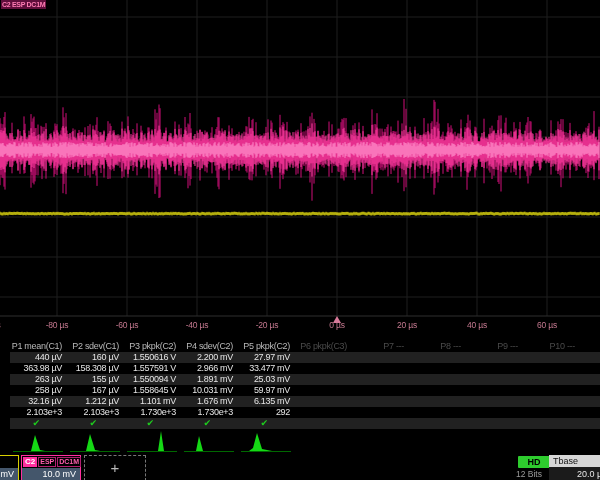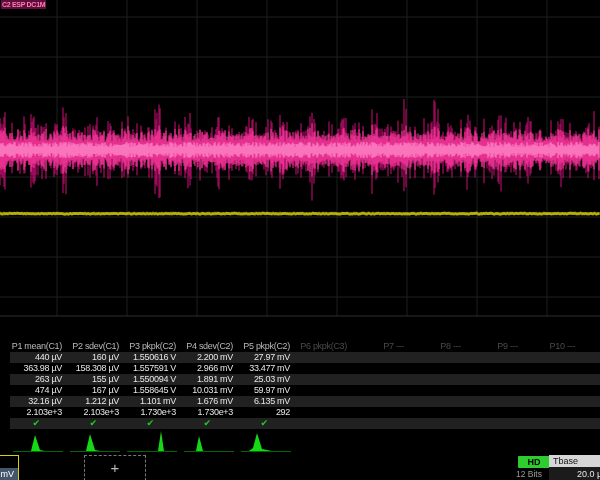--- a/index.html
+++ b/index.html
@@ -79,20 +79,32 @@
       <line x1="547" y1="0" x2="547" y2="316" stroke="#1f1f1f" stroke-width="1"></line>
       <line x1="0" y1="316" x2="600" y2="316" stroke="#2e2e2e" stroke-width="1"></line>
       <path d="M0,118.2L0,185.2M1,123.6L1,174.8M2,128.1L2,177.6M3,124.2L3,178.1M4,117.0L4,186.7M5,112.1L5,189.6M6,140.4L6,160.9M7,138.5L7,161.8M8,137.6L8,161.6M9,140.4L9,159.1M10,133.5L10,166.6M11,134.8L11,161.4M12,122.7L12,173.3M13,136.7L13,165.5M14,141.5L14,161.8M15,139.5L15,159.4M16,140.8L16,157.9M17,136.7L17,163.7M18,130.1L18,170.0M19,141.3L19,159.3M20,131.0L20,173.8M21,137.0L21,160.5M22,142.0L22,159.8M23,139.1L23,161.2M24,116.4L24,173.7M25,123.8L25,173.0M26,138.5L26,162.8M27,136.9L27,160.5M28,137.9L28,158.8M29,130.7L29,164.8M30,138.5L30,159.9M31,114.1L31,187.7M32,121.7L32,175.1M33,118.4L33,182.8M34,116.6L34,184.4M35,128.2L35,181.4M36,128.0L36,175.1M37,141.2L37,158.8M38,124.5L38,175.4M39,141.5L39,160.3M40,140.2L40,160.8M41,125.8L41,168.2M42,126.9L42,179.1M43,139.2L43,158.0M44,126.9L44,170.8M45,138.1L45,161.5M46,123.2L46,178.7M47,139.4L47,160.1M48,139.7L48,161.4M49,140.6L49,163.1M50,139.3L50,161.5M51,133.1L51,168.4M52,142.2L52,158.6M53,139.9L53,159.3M54,130.5L54,176.9M55,123.5L55,174.1M56,126.0L56,167.8M57,124.2L57,175.0M58,138.5L58,163.0M59,141.3L59,158.4M60,140.8L60,158.4M61,130.5L61,173.8M62,127.6L62,173.2M63,107.3L63,193.2M64,117.3L64,183.9M65,133.6L65,167.7M66,113.1L66,194.2M67,130.6L67,169.3M68,140.4L68,159.7M69,140.5L69,159.2M70,133.8L70,165.3M71,137.2L71,160.6M72,132.0L72,164.1M73,128.4L73,169.3M74,137.6L74,159.7M75,129.6L75,167.0M76,139.9L76,160.3M77,139.3L77,161.7M78,132.9L78,172.8M79,130.0L79,169.2M80,132.0L80,164.7M81,139.6L81,159.2M82,132.2L82,167.4M83,140.9L83,158.5M84,142.4L84,158.5M85,127.3L85,176.1M86,140.7L86,160.7M87,139.9L87,161.5M88,126.0L88,175.4M89,141.7L89,160.1M90,124.2L90,177.6M91,137.4L91,163.3M92,142.2L92,159.3M93,125.6L93,174.1M94,129.6L94,170.9M95,131.4L95,169.9M96,124.8L96,175.6M97,117.2L97,185.9M98,130.9L98,165.8M99,140.6L99,158.4M100,137.2L100,160.6M101,132.3L101,173.0M102,137.8L102,160.6M103,134.1L103,164.5M104,130.4L104,177.5M105,141.8L105,157.9M106,141.3L106,159.7M107,136.3L107,164.2M108,121.2L108,179.0M109,138.1L109,160.3M110,123.5L110,178.7M111,126.0L111,170.3M112,140.4L112,158.5M113,130.6L113,169.1M114,130.1L114,170.9M115,137.4L115,162.7M116,138.9L116,163.3M117,141.2L117,161.5M118,142.1L118,157.3M119,135.9L119,162.3M120,134.8L120,167.7M121,139.5L121,158.9M122,121.6L122,178.2M123,138.7L123,162.8M124,130.7L124,176.8M125,128.5L125,169.9M126,132.7L126,166.1M127,134.7L127,169.7M128,116.4L128,177.7M129,132.3L129,169.2M130,139.9L130,159.8M131,140.9L131,160.1M132,136.8L132,159.6M133,129.0L133,171.0M134,132.7L134,167.3M135,140.5L135,158.9M136,140.3L136,159.4M137,123.3L137,175.4M138,140.4L138,158.8M139,141.3L139,159.6M140,140.8L140,157.5M141,125.7L141,169.0M142,130.6L142,165.7M143,142.2L143,157.8M144,141.4L144,160.0M145,133.5L145,168.3M146,138.2L146,159.9M147,139.7L147,159.8M148,127.4L148,168.1M149,127.5L149,177.6M150,138.9L150,157.6M151,142.4L151,159.0M152,129.3L152,178.3M153,136.3L153,163.6M154,141.3L154,159.0M155,109.3L155,193.9M156,119.4L156,184.6M157,112.8L157,186.7M158,129.9L158,168.1M159,104.5L159,198.0M160,108.2L160,197.4M161,132.6L161,166.4M162,139.5L162,160.6M163,140.9L163,160.4M164,132.8L164,166.4M165,133.0L165,165.9M166,127.5L166,170.2M167,141.2L167,158.3M168,142.0L168,157.5M169,137.6L169,161.5M170,132.9L170,165.1M171,137.0L171,167.5M172,137.3L172,160.6M173,141.8L173,160.2M174,135.6L174,166.0M175,121.5L175,174.2M176,134.4L176,163.3M177,139.9L177,157.7M178,139.3L178,163.9M179,124.5L179,175.5M180,138.1L180,162.1M181,128.2L181,175.7M182,138.4L182,158.5M183,142.5L183,157.5M184,141.8L184,160.8M185,117.0L185,178.1M186,127.1L186,173.4M187,135.1L187,167.4M188,123.5L188,188.3M189,124.6L189,176.0M190,113.0L190,185.6M191,128.4L191,179.1M192,138.7L192,160.6M193,140.4L193,159.1M194,139.8L194,159.5M195,141.2L195,160.3M196,138.0L196,162.1M197,130.7L197,168.8M198,140.0L198,161.3M199,138.2L199,160.6M200,129.3L200,180.6M201,137.9L201,158.4M202,131.7L202,168.6M203,134.0L203,163.9M204,136.8L204,159.0M205,130.5L205,171.3M206,140.5L206,158.0M207,131.7L207,172.6M208,134.5L208,163.9M209,141.8L209,158.6M210,140.9L210,160.7M211,132.7L211,162.4M212,127.2L212,173.4M213,140.0L213,159.4M214,140.2L214,158.4M215,140.6L215,157.9M216,129.0L216,170.6M217,127.0L217,177.8M218,117.2L218,186.7M219,117.3L219,189.3M220,130.8L220,168.1M221,132.5L221,163.1M222,128.4L222,168.5M223,133.6L223,170.7M224,139.7L224,160.9M225,131.6L225,170.3M226,139.3L226,163.2M227,140.6L227,160.6M228,135.2L228,163.5M229,125.4L229,179.8M230,140.4L230,157.7M231,133.8L231,168.1M232,128.3L232,170.8M233,136.8L233,161.8M234,141.4L234,160.7M235,136.8L235,164.3M236,134.7L236,169.3M237,142.3L237,159.7M238,140.6L238,157.6M239,131.9L239,170.7M240,137.8L240,164.5M241,139.2L241,159.6M242,139.1L242,163.0M243,137.6L243,166.0M244,131.7L244,163.4M245,139.4L245,160.4M246,126.2L246,171.2M247,126.6L247,172.6M248,133.8L248,166.1M249,116.9L249,179.2M250,128.5L250,180.2M251,127.8L251,166.4M252,120.0L252,180.4M253,118.8L253,174.2M254,141.7L254,158.7M255,139.1L255,159.4M256,122.2L256,176.4M257,135.6L257,159.8M258,137.9L258,161.4M259,139.6L259,162.2M260,134.3L260,163.2M261,136.0L261,162.2M262,140.5L262,159.3M263,140.2L263,160.5M264,133.4L264,169.7M265,135.3L265,165.5M266,126.9L266,175.3M267,139.5L267,159.8M268,119.3L268,171.5M269,139.2L269,160.0M270,138.6L270,161.5M271,120.5L271,174.6M272,122.6L272,178.1M273,133.7L273,166.4M274,135.5L274,162.2M275,130.2L275,165.9M276,138.4L276,160.5M277,134.9L277,162.1M278,136.9L278,161.9M279,137.6L279,167.7M280,114.8L280,188.8M281,128.8L281,168.8M282,125.0L282,175.0M283,122.2L283,179.2M284,123.8L284,174.4M285,138.5L285,159.2M286,130.5L286,168.7M287,121.9L287,170.8M288,139.9L288,160.8M289,131.5L289,165.6M290,136.8L290,161.8M291,135.8L291,162.5M292,137.5L292,162.9M293,136.8L293,165.2M294,140.1L294,157.8M295,132.1L295,166.7M296,130.5L296,174.7M297,140.8L297,159.2M298,129.7L298,173.7M299,140.9L299,158.3M300,140.8L300,159.6M301,123.2L301,177.6M302,131.8L302,169.2M303,142.3L303,160.4M304,131.4L304,166.0M305,139.4L305,161.6M306,130.4L306,171.4M307,141.0L307,160.7M308,126.3L308,170.5M309,133.1L309,167.4M310,116.4L310,182.5M311,137.4L311,163.1M312,112.7L312,200.7M313,132.4L313,169.0M314,118.9L314,183.6M315,123.1L315,175.4M316,140.9L316,158.1M317,140.9L317,158.7M318,131.1L318,172.3M319,141.8L319,161.6M320,135.7L320,164.9M321,136.6L321,164.0M322,134.7L322,166.5M323,142.3L323,160.6M324,130.9L324,167.7M325,139.5L325,159.8M326,141.0L326,160.0M327,140.4L327,159.2M328,139.2L328,160.9M329,121.5L329,176.7M330,142.0L330,158.2M331,138.7L331,161.0M332,124.3L332,172.8M333,139.2L333,158.2M334,135.0L334,166.0M335,141.2L335,158.5M336,137.1L336,164.5M337,140.0L337,159.9M338,128.7L338,171.4M339,128.6L339,172.1M340,142.4L340,159.0M341,122.2L341,178.4M342,118.8L342,175.1M343,119.8L343,178.5M344,117.9L344,180.5M345,130.9L345,166.9M346,118.1L346,177.2M347,139.4L347,159.3M348,138.2L348,162.7M349,137.6L349,161.7M350,141.7L350,159.3M351,133.7L351,166.5M352,140.9L352,157.4M353,125.3L353,173.0M354,132.9L354,167.9M355,123.2L355,179.9M356,138.5L356,161.5M357,132.5L357,167.7M358,136.3L358,165.7M359,122.4L359,172.4M360,139.7L360,160.5M361,140.5L361,162.2M362,141.3L362,158.4M363,125.9L363,174.0M364,139.5L364,158.9M365,136.4L365,168.1M366,138.3L366,159.6M367,139.3L367,160.5M368,142.2L368,158.6M369,134.0L369,166.8M370,139.1L370,163.2M371,137.6L371,160.0M372,109.4L372,193.9M373,124.5L373,170.8M374,134.8L374,171.8M375,124.0L375,170.1M376,124.6L376,179.6M377,113.2L377,177.9M378,128.7L378,172.3M379,138.1L379,162.2M380,128.5L380,168.1M381,136.6L381,169.8M382,128.6L382,167.2M383,131.7L383,170.5M384,140.8L384,157.5M385,128.9L385,169.6M386,137.0L386,162.9M387,127.0L387,167.2M388,124.3L388,176.4M389,140.3L389,158.8M390,136.6L390,163.5M391,126.5L391,174.0M392,140.0L392,161.0M393,131.0L393,168.6M394,130.9L394,170.5M395,131.9L395,167.6M396,131.4L396,166.1M397,142.1L397,159.1M398,120.6L398,182.7M399,138.9L399,162.2M400,134.7L400,168.3M401,138.4L401,162.8M402,123.4L402,177.1M403,136.0L403,162.5M404,99.0L404,191.2M405,137.6L405,166.4M406,108.8L406,187.3M407,136.2L407,166.6M408,133.9L408,163.9M409,134.3L409,160.9M410,126.9L410,178.8M411,137.8L411,162.2M412,141.3L412,159.2M413,140.8L413,161.3M414,140.5L414,158.3M415,126.6L415,178.2M416,133.7L416,165.6M417,138.7L417,159.9M418,141.2L418,158.5M419,140.7L419,163.5M420,136.4L420,168.3M421,139.0L421,157.4M422,137.1L422,163.6M423,141.3L423,157.8M424,118.1L424,178.7M425,139.2L425,161.7M426,132.1L426,164.7M427,142.4L427,159.9M428,123.5L428,173.0M429,132.5L429,165.7M430,141.4L430,159.2M431,123.1L431,177.5M432,121.3L432,174.1M433,135.0L433,160.5M434,99.9L434,194.6M435,101.8L435,188.1M436,125.3L436,168.2M437,121.8L437,172.1M438,108.9L438,182.5M439,123.5L439,176.0M440,139.2L440,162.8M441,139.8L441,158.6M442,134.6L442,163.3M443,131.7L443,173.8M444,136.2L444,161.8M445,139.9L445,159.0M446,135.8L446,166.1M447,132.5L447,171.6M448,123.2L448,172.0M449,127.2L449,169.7M450,136.7L450,165.2M451,125.3L451,170.0M452,128.5L452,177.6M453,134.8L453,165.1M454,135.7L454,164.6M455,131.8L455,169.1M456,139.8L456,159.3M457,135.5L457,165.0M458,142.1L458,158.3M459,138.1L459,161.6M460,139.1L460,160.1M461,119.5L461,176.8M462,142.0L462,160.1M463,139.6L463,162.9M464,139.7L464,159.7M465,127.2L465,170.9M466,129.1L466,166.9M467,123.1L467,189.8M468,114.7L468,177.1M469,127.8L469,172.5M470,120.5L470,171.3M471,139.4L471,161.6M472,140.5L472,161.5M473,142.4L473,158.0M474,135.5L474,166.0M475,126.7L475,177.4M476,127.4L476,170.4M477,133.5L477,166.7M478,141.1L478,159.9M479,141.8L479,158.3M480,140.9L480,161.8M481,136.8L481,161.1M482,136.6L482,166.9M483,138.2L483,163.1M484,118.7L484,183.3M485,139.6L485,157.7M486,141.0L486,159.6M487,137.2L487,168.5M488,142.1L488,159.4M489,133.8L489,170.5M490,127.8L490,172.6M491,139.5L491,160.5M492,125.7L492,179.0M493,134.8L493,165.0M494,129.7L494,175.7M495,140.2L495,157.5M496,134.9L496,169.7M497,135.0L497,163.2M498,120.1L498,182.0M499,115.6L499,184.0M500,133.3L500,166.2M501,115.3L501,191.5M502,140.6L502,159.2M503,142.2L503,158.6M504,133.0L504,165.6M505,122.7L505,172.4M506,117.7L506,172.3M507,134.0L507,169.2M508,140.0L508,157.4M509,132.9L509,167.1M510,139.2L510,157.7M511,131.3L511,172.6M512,138.0L512,165.7M513,136.8L513,160.4M514,122.2L514,171.9M515,132.3L515,166.7M516,128.3L516,175.1M517,139.6L517,160.7M518,138.4L518,160.0M519,129.0L519,166.0M520,121.9L520,178.5M521,135.6L521,165.0M522,140.2L522,158.2M523,140.9L523,160.9M524,141.4L524,160.5M525,134.1L525,170.4M526,124.9L526,171.5M527,122.5L527,176.2M528,117.0L528,183.5M529,139.0L529,163.3M530,121.1L530,175.7M531,121.5L531,173.5M532,137.6L532,163.6M533,141.3L533,160.6M534,141.4L534,160.4M535,141.2L535,157.4M536,132.9L536,163.7M537,133.4L537,163.1M538,141.9L538,160.7M539,131.1L539,166.4M540,131.5L540,169.8M541,130.8L541,168.3M542,142.1L542,159.1M543,141.6L543,157.9M544,140.4L544,158.6M545,140.3L545,160.3M546,137.5L546,159.2M547,138.6L547,160.1M548,138.6L548,162.4M549,139.7L549,161.4M550,139.4L550,159.4M551,120.3L551,174.6M552,141.0L552,160.3M553,139.3L553,160.1M554,137.7L554,160.1M555,138.5L555,160.6M556,130.3L556,170.6M557,136.5L557,162.0M558,121.4L558,174.0M559,129.8L559,168.7M560,124.1L560,175.4M561,119.1L561,187.2M562,132.0L562,163.3M563,119.2L563,178.3M564,131.9L564,165.9M565,141.9L565,157.7M566,132.2L566,169.6M567,142.0L567,157.4M568,133.0L568,164.5M569,140.0L569,161.8M570,122.9L570,178.2M571,138.0L571,161.6M572,140.4L572,160.4M573,135.9L573,161.2M574,133.3L574,166.6M575,140.5L575,157.6M576,131.2L576,170.9M577,134.9L577,170.1M578,141.1L578,158.5M579,142.4L579,159.5M580,134.0L580,167.0M581,138.0L581,159.5M582,141.6L582,158.3M583,134.9L583,166.6M584,134.5L584,168.3M585,138.1L585,160.6M586,127.7L586,173.1M587,140.4L587,159.1M588,125.9L588,178.0M589,123.2L589,171.8M590,135.8L590,165.8M591,132.2L591,168.2M592,134.4L592,165.4M593,134.2L593,164.7M594,111.1L594,180.2M595,140.4L595,160.8M596,137.5L596,162.4M597,142.3L597,159.8M598,141.8L598,159.0M599,126.7L599,179.1" stroke="#cf0e78" stroke-width="1" fill="none"></path>
       <path d="M0,131.9L0,168.1M1,130.0L1,170.0M2,132.7L2,167.3M3,130.7L3,169.3M4,130.9L4,169.1M5,127.6L5,172.4M6,133.6L6,166.4M7,135.6L7,164.4M8,138.9L8,161.1M9,139.6L9,160.4M10,133.0L10,167.0M11,140.7L11,159.3M12,133.0L12,167.0M13,139.0L13,161.0M14,140.3L14,159.7M15,139.2L15,160.8M16,139.4L16,160.6M17,137.4L17,162.6M18,129.2L18,170.8M19,140.8L19,159.2M20,138.2L20,161.8M21,135.5L21,164.5M22,136.2L22,163.8M23,141.1L23,158.9M24,130.1L24,169.9M25,133.2L25,166.8M26,138.9L26,161.1M27,140.0L27,160.0M28,138.8L28,161.2M29,135.1L29,164.9M30,135.2L30,164.8M31,128.2L31,171.8M32,133.0L32,167.0M33,136.5L33,163.5M34,132.0L34,168.0M35,136.6L35,163.4M36,135.9L36,164.1M37,138.6L37,161.4M38,135.0L38,165.0M39,134.3L39,165.7M40,140.7L40,159.3M41,135.5L41,164.5M42,133.6L42,166.4M43,133.6L43,166.4M44,131.3L44,168.7M45,140.7L45,159.3M46,129.0L46,171.0M47,140.4L47,159.6M48,141.2L48,158.8M49,138.3L49,161.7M50,134.0L50,166.0M51,135.2L51,164.8M52,137.4L52,162.6M53,139.4L53,160.6M54,132.1L54,167.9M55,134.2L55,165.8M56,137.8L56,162.2M57,130.3L57,169.7M58,132.5L58,167.5M59,135.6L59,164.4M60,134.3L60,165.7M61,135.1L61,164.9M62,136.4L62,163.6M63,126.1L63,173.9M64,128.1L64,171.9M65,133.1L65,166.9M66,126.6L66,173.4M67,136.8L67,163.2M68,134.0L68,166.0M69,138.2L69,161.8M70,133.0L70,167.0M71,139.5L71,160.5M72,140.2L72,159.8M73,131.1L73,168.9M74,136.8L74,163.2M75,138.4L75,161.6M76,137.6L76,162.4M77,140.5L77,159.5M78,133.3L78,166.7M79,135.7L79,164.3M80,138.3L80,161.7M81,135.3L81,164.7M82,132.7L82,167.3M83,140.8L83,159.2M84,134.9L84,165.1M85,135.1L85,164.9M86,139.1L86,160.9M87,136.6L87,163.4M88,135.2L88,164.8M89,135.7L89,164.3M90,134.7L90,165.3M91,140.1L91,159.9M92,139.6L92,160.4M93,129.4L93,170.6M94,135.3L94,164.7M95,130.3L95,169.7M96,134.0L96,166.0M97,135.0L97,165.0M98,136.9L98,163.1M99,140.9L99,159.1M100,132.2L100,167.8M101,135.8L101,164.2M102,134.9L102,165.1M103,135.7L103,164.3M104,131.5L104,168.5M105,142.0L105,158.0M106,139.8L106,160.2M107,137.8L107,162.2M108,133.8L108,166.2M109,133.2L109,166.8M110,130.9L110,169.1M111,134.8L111,165.2M112,141.2L112,158.8M113,133.7L113,166.3M114,132.4L114,167.6M115,135.4L115,164.6M116,134.8L116,165.2M117,135.6L117,164.4M118,134.3L118,165.7M119,139.0L119,161.0M120,137.8L120,162.2M121,141.8L121,158.2M122,128.6L122,171.4M123,138.9L123,161.1M124,136.7L124,163.3M125,131.2L125,168.8M126,133.6L126,166.4M127,139.4L127,160.6M128,126.1L128,173.9M129,130.3L129,169.7M130,138.5L130,161.5M131,134.1L131,165.9M132,139.5L132,160.5M133,135.0L133,165.0M134,138.4L134,161.6M135,137.8L135,162.2M136,133.8L136,166.2M137,133.0L137,167.0M138,139.4L138,160.6M139,142.0L139,158.0M140,138.3L140,161.7M141,132.4L141,167.6M142,132.8L142,167.2M143,139.3L143,160.7M144,134.8L144,165.2M145,137.5L145,162.5M146,141.3L146,158.7M147,140.4L147,159.6M148,132.9L148,167.1M149,131.5L149,168.5M150,140.7L150,159.3M151,134.5L151,165.5M152,130.6L152,169.4M153,134.6L153,165.4M154,137.4L154,162.6M155,129.1L155,170.9M156,135.6L156,164.4M157,132.7L157,167.3M158,131.1L158,168.9M159,125.6L159,174.4M160,129.5L160,170.5M161,139.5L161,160.5M162,138.8L162,161.2M163,136.3L163,163.7M164,132.9L164,167.1M165,136.3L165,163.7M166,130.6L166,169.4M167,141.8L167,158.2M168,140.8L168,159.2M169,135.2L169,164.8M170,136.5L170,163.5M171,133.3L171,166.7M172,138.6L172,161.4M173,139.6L173,160.4M174,138.1L174,161.9M175,128.9L175,171.1M176,134.4L176,165.6M177,135.4L177,164.6M178,138.1L178,161.9M179,129.2L179,170.8M180,136.9L180,163.1M181,134.5L181,165.5M182,140.6L182,159.4M183,137.0L183,163.0M184,134.1L184,165.9M185,129.6L185,170.4M186,130.9L186,169.1M187,135.0L187,165.0M188,133.5L188,166.5M189,137.1L189,162.9M190,133.2L190,166.8M191,132.8L191,167.2M192,140.8L192,159.2M193,139.5L193,160.5M194,135.9L194,164.1M195,134.0L195,166.0M196,140.1L196,159.9M197,138.2L197,161.8M198,132.8L198,167.2M199,138.7L199,161.3M200,130.0L200,170.0M201,141.1L201,158.9M202,132.0L202,168.0M203,138.7L203,161.3M204,134.7L204,165.3M205,135.1L205,164.9M206,133.4L206,166.6M207,132.5L207,167.5M208,139.1L208,160.9M209,138.8L209,161.2M210,138.0L210,162.0M211,137.7L211,162.3M212,137.6L212,162.4M213,137.8L213,162.2M214,138.0L214,162.0M215,134.4L215,165.6M216,138.3L216,161.7M217,135.0L217,165.0M218,135.3L218,164.7M219,130.7L219,169.3M220,137.1L220,162.9M221,135.7L221,164.3M222,133.1L222,166.9M223,131.5L223,168.5M224,133.9L224,166.1M225,130.2L225,169.8M226,136.4L226,163.6M227,140.9L227,159.1M228,137.0L228,163.0M229,131.5L229,168.5M230,135.8L230,164.2M231,136.8L231,163.2M232,136.8L232,163.2M233,135.1L233,164.9M234,135.6L234,164.4M235,140.1L235,159.9M236,135.8L236,164.2M237,134.0L237,166.0M238,136.4L238,163.6M239,134.6L239,165.4M240,140.0L240,160.0M241,135.3L241,164.7M242,133.4L242,166.6M243,139.8L243,160.2M244,136.2L244,163.8M245,135.9L245,164.1M246,132.4L246,167.6M247,136.5L247,163.5M248,133.8L248,166.2M249,135.7L249,164.3M250,128.4L250,171.6M251,133.9L251,166.1M252,128.3L252,171.7M253,131.1L253,168.9M254,135.6L254,164.4M255,136.0L255,164.0M256,134.8L256,165.2M257,137.5L257,162.5M258,135.4L258,164.6M259,139.2L259,160.8M260,136.8L260,163.2M261,136.0L261,164.0M262,135.3L262,164.7M263,137.9L263,162.1M264,136.4L264,163.6M265,135.9L265,164.1M266,133.0L266,167.0M267,140.2L267,159.8M268,132.5L268,167.5M269,140.3L269,159.7M270,140.8L270,159.2M271,128.8L271,171.2M272,136.4L272,163.6M273,131.9L273,168.1M274,140.5L274,159.5M275,138.1L275,161.9M276,132.7L276,167.3M277,138.5L277,161.5M278,139.2L278,160.8M279,139.6L279,160.4M280,127.4L280,172.6M281,136.7L281,163.3M282,135.8L282,164.2M283,126.6L283,173.4M284,130.6L284,169.4M285,141.5L285,158.5M286,130.3L286,169.7M287,131.3L287,168.7M288,138.5L288,161.5M289,137.1L289,162.9M290,132.6L290,167.4M291,135.5L291,164.5M292,139.0L292,161.0M293,132.1L293,167.9M294,139.6L294,160.4M295,138.4L295,161.6M296,133.5L296,166.5M297,134.7L297,165.3M298,131.8L298,168.2M299,136.4L299,163.6M300,139.1L300,160.9M301,133.0L301,167.0M302,138.5L302,161.5M303,135.6L303,164.4M304,137.5L304,162.5M305,138.7L305,161.3M306,135.7L306,164.3M307,138.7L307,161.3M308,129.1L308,170.9M309,135.2L309,164.8M310,128.0L310,172.0M311,136.6L311,163.4M312,123.4L312,176.6M313,136.8L313,163.2M314,132.3L314,167.7M315,131.2L315,168.8M316,136.9L316,163.1M317,136.6L317,163.4M318,130.7L318,169.3M319,135.7L319,164.3M320,137.7L320,162.3M321,138.1L321,161.9M322,139.3L322,160.7M323,135.1L323,164.9M324,139.4L324,160.6M325,136.5L325,163.5M326,135.5L326,164.5M327,140.8L327,159.2M328,134.3L328,165.7M329,133.7L329,166.3M330,139.8L330,160.2M331,135.8L331,164.2M332,137.6L332,162.4M333,136.6L333,163.4M334,136.2L334,163.8M335,138.3L335,161.7M336,134.5L336,165.5M337,133.7L337,166.3M338,133.4L338,166.6M339,137.0L339,163.0M340,135.2L340,164.8M341,135.1L341,164.9M342,134.6L342,165.4M343,128.9L343,171.1M344,127.8L344,172.2M345,137.2L345,162.8M346,133.1L346,166.9M347,135.9L347,164.1M348,133.4L348,166.6M349,139.2L349,160.8M350,140.2L350,159.8M351,130.2L351,169.8M352,135.0L352,165.0M353,130.1L353,169.9M354,136.2L354,163.8M355,129.2L355,170.8M356,135.4L356,164.6M357,139.6L357,160.4M358,136.0L358,164.0M359,129.3L359,170.7M360,133.3L360,166.7M361,140.5L361,159.5M362,137.2L362,162.8M363,131.2L363,168.8M364,139.8L364,160.2M365,136.8L365,163.2M366,137.7L366,162.3M367,136.9L367,163.1M368,134.3L368,165.7M369,135.8L369,164.2M370,135.2L370,164.8M371,134.9L371,165.1M372,124.9L372,175.1M373,136.1L373,163.9M374,133.6L374,166.4M375,135.9L375,164.1M376,129.8L376,170.2M377,127.5L377,172.5M378,136.5L378,163.5M379,137.5L379,162.5M380,138.4L380,161.6M381,136.4L381,163.6M382,138.4L382,161.6M383,136.0L383,164.0M384,135.4L384,164.6M385,132.2L385,167.8M386,136.0L386,164.0M387,136.0L387,164.0M388,136.3L388,163.7M389,141.3L389,158.7M390,135.3L390,164.7M391,132.4L391,167.6M392,134.3L392,165.7M393,133.2L393,166.8M394,136.9L394,163.1M395,134.1L395,165.9M396,137.6L396,162.4M397,135.2L397,164.8M398,134.6L398,165.4M399,133.9L399,166.1M400,139.0L400,161.0M401,138.0L401,162.0M402,131.2L402,168.8M403,136.5L403,163.5M404,129.9L404,170.1M405,135.6L405,164.4M406,125.6L406,174.4M407,133.6L407,166.4M408,131.9L408,168.1M409,139.7L409,160.3M410,131.4L410,168.6M411,132.9L411,167.1M412,136.6L412,163.4M413,139.7L413,160.3M414,136.4L414,163.6M415,130.2L415,169.8M416,137.9L416,162.1M417,139.3L417,160.7M418,133.5L418,166.5M419,139.0L419,161.0M420,134.9L420,165.1M421,135.0L421,165.0M422,141.3L422,158.7M423,134.7L423,165.3M424,133.7L424,166.3M425,135.3L425,164.7M426,134.5L426,165.5M427,138.6L427,161.4M428,131.1L428,168.9M429,134.5L429,165.5M430,138.9L430,161.1M431,133.5L431,166.5M432,129.1L432,170.9M433,139.0L433,161.0M434,126.7L434,173.3M435,127.3L435,172.7M436,138.1L436,161.9M437,136.5L437,163.5M438,128.4L438,171.6M439,130.9L439,169.1M440,138.9L440,161.1M441,136.7L441,163.3M442,139.0L442,161.0M443,138.7L443,161.3M444,140.7L444,159.3M445,140.1L445,159.9M446,136.9L446,163.1M447,137.0L447,163.0M448,131.3L448,168.7M449,135.0L449,165.0M450,132.7L450,167.3M451,132.3L451,167.7M452,134.5L452,165.5M453,133.5L453,166.5M454,141.1L454,158.9M455,139.5L455,160.5M456,136.3L456,163.7M457,137.3L457,162.7M458,133.4L458,166.6M459,138.5L459,161.5M460,133.6L460,166.4M461,128.4L461,171.6M462,136.9L462,163.1M463,140.4L463,159.6M464,137.9L464,162.1M465,131.8L465,168.2M466,138.4L466,161.6M467,128.2L467,171.8M468,127.4L468,172.6M469,136.3L469,163.7M470,129.5L470,170.5M471,133.2L471,166.8M472,135.3L472,164.7M473,141.2L473,158.8M474,136.6L474,163.4M475,130.8L475,169.2M476,132.7L476,167.3M477,136.5L477,163.5M478,141.1L478,158.9M479,141.7L479,158.3M480,141.4L480,158.6M481,138.1L481,161.9M482,133.0L482,167.0M483,139.1L483,160.9M484,131.9L484,168.1M485,137.6L485,162.4M486,138.3L486,161.7M487,138.6L487,161.4M488,139.3L488,160.7M489,134.4L489,165.6M490,135.8L490,164.2M491,133.5L491,166.5M492,133.2L492,166.8M493,131.3L493,168.7M494,130.9L494,169.1M495,140.0L495,160.0M496,133.2L496,166.8M497,138.0L497,162.0M498,130.1L498,169.9M499,135.4L499,164.6M500,136.9L500,163.1M501,128.6L501,171.4M502,133.7L502,166.3M503,139.8L503,160.2M504,132.9L504,167.1M505,134.8L505,165.2M506,133.1L506,166.9M507,135.0L507,165.0M508,136.4L508,163.6M509,134.5L509,165.5M510,137.1L510,162.9M511,137.5L511,162.5M512,137.5L512,162.5M513,138.8L513,161.2M514,131.8L514,168.2M515,131.3L515,168.7M516,130.3L516,169.7M517,139.5L517,160.5M518,138.7L518,161.3M519,135.2L519,164.8M520,129.8L520,170.2M521,133.3L521,166.7M522,136.7L522,163.3M523,134.2L523,165.8M524,140.4L524,159.6M525,130.7L525,169.3M526,136.7L526,163.3M527,135.4L527,164.6M528,133.1L528,166.9M529,139.1L529,160.9M530,132.7L530,167.3M531,131.5L531,168.5M532,133.1L532,166.9M533,133.8L533,166.2M534,139.2L534,160.8M535,141.8L535,158.2M536,138.4L536,161.6M537,140.2L537,159.8M538,139.1L538,160.9M539,136.8L539,163.2M540,129.6L540,170.4M541,138.6L541,161.4M542,137.7L542,162.3M543,141.5L543,158.5M544,139.3L544,160.7M545,140.8L545,159.2M546,136.7L546,163.3M547,138.6L547,161.4M548,141.0L548,159.0M549,136.9L549,163.1M550,139.3L550,160.7M551,133.1L551,166.9M552,136.2L552,163.8M553,133.7L553,166.3M554,136.4L554,163.6M555,135.6L555,164.4M556,135.7L556,164.3M557,141.2L557,158.8M558,129.0L558,171.0M559,130.3L559,169.7M560,136.5L560,163.5M561,130.0L561,170.0M562,137.8L562,162.2M563,131.3L563,168.7M564,134.9L564,165.1M565,139.8L565,160.2M566,137.4L566,162.6M567,139.0L567,161.0M568,137.6L568,162.4M569,141.1L569,158.9M570,130.1L570,169.9M571,135.3L571,164.7M572,140.1L572,159.9M573,136.5L573,163.5M574,137.6L574,162.4M575,135.5L575,164.5M576,133.9L576,166.1M577,136.4L577,163.6M578,136.2L578,163.8M579,134.0L579,166.0M580,138.9L580,161.1M581,140.6L581,159.4M582,141.7L582,158.3M583,133.5L583,166.5M584,131.7L584,168.3M585,132.9L585,167.1M586,134.9L586,165.1M587,137.2L587,162.8M588,128.6L588,171.4M589,135.6L589,164.4M590,135.7L590,164.3M591,135.4L591,164.6M592,139.1L592,160.9M593,133.4L593,166.6M594,130.7L594,169.3M595,138.5L595,161.5M596,136.8L596,163.2M597,140.2L597,159.8M598,139.4L598,160.6M599,129.6L599,170.4" stroke="#ff3da0" stroke-width="1" fill="none"></path>
       <path d="M0,143.1L0,156.9M1,144.2L1,155.8M2,143.2L2,156.8M3,143.0L3,157.0M4,145.4L4,154.6M5,146.0L5,154.0M6,146.7L6,153.3M7,144.3L7,155.7M8,144.9L8,155.1M9,143.4L9,156.6M10,142.9L10,157.1M11,144.2L11,155.8M12,144.3L12,155.7M13,144.6L13,155.4M14,142.1L14,157.9M15,142.4L15,157.6M16,146.4L16,153.6M17,145.9L17,154.1M18,146.5L18,153.5M19,143.4L19,156.6M20,145.6L20,154.4M21,144.7L21,155.3M22,142.8L22,157.2M23,142.4L23,157.6M24,146.6L24,153.4M25,143.5L25,156.5M26,142.7L26,157.3M27,143.8L27,156.2M28,146.6L28,153.4M29,142.0L29,158.0M30,143.6L30,156.4M31,142.3L31,157.7M32,144.4L32,155.6M33,146.6L33,153.4M34,146.4L34,153.6M35,144.2L35,155.8M36,145.7L36,154.3M37,146.5L37,153.5M38,146.2L38,153.8M39,143.9L39,156.1M40,146.9L40,153.1M41,144.6L41,155.4M42,146.9L42,153.1M43,142.4L43,157.6M44,143.7L44,156.3M45,143.2L45,156.8M46,144.1L46,155.9M47,143.1L47,156.9M48,145.7L48,154.3M49,144.3L49,155.7M50,143.4L50,156.6M51,146.9L51,153.1M52,146.9L52,153.1M53,143.3L53,156.7M54,145.9L54,154.1M55,142.3L55,157.7M56,143.5L56,156.5M57,144.0L57,156.0M58,146.9L58,153.1M59,145.7L59,154.3M60,142.6L60,157.4M61,142.6L61,157.4M62,144.9L62,155.1M63,142.2L63,157.8M64,143.5L64,156.5M65,142.3L65,157.7M66,142.2L66,157.8M67,146.7L67,153.3M68,143.6L68,156.4M69,142.1L69,157.9M70,145.2L70,154.8M71,142.6L71,157.4M72,144.8L72,155.2M73,142.9L73,157.1M74,143.5L74,156.5M75,143.9L75,156.1M76,145.0L76,155.0M77,143.9L77,156.1M78,143.8L78,156.2M79,146.5L79,153.5M80,143.3L80,156.7M81,144.9L81,155.1M82,143.2L82,156.8M83,143.0L83,157.0M84,143.9L84,156.1M85,144.9L85,155.1M86,144.1L86,155.9M87,145.9L87,154.1M88,142.1L88,157.9M89,143.9L89,156.1M90,142.4L90,157.6M91,144.4L91,155.6M92,142.8L92,157.2M93,146.1L93,153.9M94,146.0L94,154.0M95,145.9L95,154.1M96,143.3L96,156.7M97,146.5L97,153.5M98,143.9L98,156.1M99,145.5L99,154.5M100,144.2L100,155.8M101,145.7L101,154.3M102,142.9L102,157.1M103,143.2L103,156.8M104,146.3L104,153.7M105,142.5L105,157.5M106,145.6L106,154.4M107,145.3L107,154.7M108,146.8L108,153.2M109,146.8L109,153.2M110,144.6L110,155.4M111,143.3L111,156.7M112,146.8L112,153.2M113,146.0L113,154.0M114,144.4L114,155.6M115,145.3L115,154.7M116,144.5L116,155.5M117,144.5L117,155.5M118,145.0L118,155.0M119,144.8L119,155.2M120,145.0L120,155.0M121,145.1L121,154.9M122,145.1L122,154.9M123,144.0L123,156.0M124,144.8L124,155.2M125,144.0L125,156.0M126,142.6L126,157.4M127,142.1L127,157.9M128,144.4L128,155.6M129,143.0L129,157.0M130,147.0L130,153.0M131,142.8L131,157.2M132,142.4L132,157.6M133,146.4L133,153.6M134,143.3L134,156.7M135,143.0L135,157.0M136,146.1L136,153.9M137,145.2L137,154.8M138,144.6L138,155.4M139,142.4L139,157.6M140,143.9L140,156.1M141,144.4L141,155.6M142,144.2L142,155.8M143,144.7L143,155.3M144,144.7L144,155.3M145,143.9L145,156.1M146,144.6L146,155.4M147,142.7L147,157.3M148,143.2L148,156.8M149,146.9L149,153.1M150,143.7L150,156.3M151,143.1L151,156.9M152,142.7L152,157.3M153,146.2L153,153.8M154,145.9L154,154.1M155,145.9L155,154.1M156,145.1L156,154.9M157,143.4L157,156.6M158,145.2L158,154.8M159,145.6L159,154.4M160,146.8L160,153.2M161,145.2L161,154.8M162,145.6L162,154.4M163,143.8L163,156.2M164,145.8L164,154.2M165,144.1L165,155.9M166,146.9L166,153.1M167,144.6L167,155.4M168,144.5L168,155.5M169,146.6L169,153.4M170,142.3L170,157.7M171,142.2L171,157.8M172,143.2L172,156.8M173,143.5L173,156.5M174,146.8L174,153.2M175,142.5L175,157.5M176,144.1L176,155.9M177,147.0L177,153.0M178,145.4L178,154.6M179,145.4L179,154.6M180,144.4L180,155.6M181,144.0L181,156.0M182,146.3L182,153.7M183,146.2L183,153.8M184,142.2L184,157.8M185,142.5L185,157.5M186,146.7L186,153.3M187,143.4L187,156.6M188,142.4L188,157.6M189,142.5L189,157.5M190,142.1L190,157.9M191,143.0L191,157.0M192,144.3L192,155.7M193,145.2L193,154.8M194,142.4L194,157.6M195,144.8L195,155.2M196,146.7L196,153.3M197,142.9L197,157.1M198,146.8L198,153.2M199,145.3L199,154.7M200,143.9L200,156.1M201,145.6L201,154.4M202,146.2L202,153.8M203,143.5L203,156.5M204,142.9L204,157.1M205,146.5L205,153.5M206,143.9L206,156.1M207,143.4L207,156.6M208,142.5L208,157.5M209,146.8L209,153.2M210,143.8L210,156.2M211,145.2L211,154.8M212,146.3L212,153.7M213,145.5L213,154.5M214,143.3L214,156.7M215,142.1L215,157.9M216,145.3L216,154.7M217,146.1L217,153.9M218,143.6L218,156.4M219,142.3L219,157.7M220,145.7L220,154.3M221,145.7L221,154.3M222,144.7L222,155.3M223,143.7L223,156.3M224,142.3L224,157.7M225,145.6L225,154.4M226,143.6L226,156.4M227,146.9L227,153.1M228,143.0L228,157.0M229,144.1L229,155.9M230,142.1L230,157.9M231,144.5L231,155.5M232,144.3L232,155.7M233,143.3L233,156.7M234,145.6L234,154.4M235,145.9L235,154.1M236,145.3L236,154.7M237,144.3L237,155.7M238,143.4L238,156.6M239,143.2L239,156.8M240,145.5L240,154.5M241,146.2L241,153.8M242,146.8L242,153.2M243,143.6L243,156.4M244,146.1L244,153.9M245,143.8L245,156.2M246,142.4L246,157.6M247,142.7L247,157.3M248,145.8L248,154.2M249,143.0L249,157.0M250,145.0L250,155.0M251,145.5L251,154.5M252,144.5L252,155.5M253,142.2L253,157.8M254,146.9L254,153.1M255,145.6L255,154.4M256,142.1L256,157.9M257,143.4L257,156.6M258,146.2L258,153.8M259,146.5L259,153.5M260,142.5L260,157.5M261,144.5L261,155.5M262,144.4L262,155.6M263,146.1L263,153.9M264,143.2L264,156.8M265,145.5L265,154.5M266,146.1L266,153.9M267,146.3L267,153.7M268,145.4L268,154.6M269,143.3L269,156.7M270,142.4L270,157.6M271,145.6L271,154.4M272,143.5L272,156.5M273,144.9L273,155.1M274,144.2L274,155.8M275,146.0L275,154.0M276,144.0L276,156.0M277,142.7L277,157.3M278,146.2L278,153.8M279,145.8L279,154.2M280,142.3L280,157.7M281,146.6L281,153.4M282,145.2L282,154.8M283,143.5L283,156.5M284,142.4L284,157.6M285,145.3L285,154.7M286,144.1L286,155.9M287,144.5L287,155.5M288,143.1L288,156.9M289,143.1L289,156.9M290,144.1L290,155.9M291,144.9L291,155.1M292,143.5L292,156.5M293,142.4L293,157.6M294,144.0L294,156.0M295,146.9L295,153.1M296,144.0L296,156.0M297,144.3L297,155.7M298,144.3L298,155.7M299,143.3L299,156.7M300,142.1L300,157.9M301,142.9L301,157.1M302,142.3L302,157.7M303,143.8L303,156.2M304,146.3L304,153.7M305,144.5L305,155.5M306,145.6L306,154.4M307,145.0L307,155.0M308,142.9L308,157.1M309,142.0L309,158.0M310,142.6L310,157.4M311,146.3L311,153.7M312,146.8L312,153.2M313,143.5L313,156.5M314,144.2L314,155.8M315,146.0L315,154.0M316,145.0L316,155.0M317,142.3L317,157.7M318,143.7L318,156.3M319,146.6L319,153.4M320,145.8L320,154.2M321,145.7L321,154.3M322,144.7L322,155.3M323,143.2L323,156.8M324,145.7L324,154.3M325,146.0L325,154.0M326,146.8L326,153.2M327,146.2L327,153.8M328,144.4L328,155.6M329,145.5L329,154.5M330,144.1L330,155.9M331,142.3L331,157.7M332,146.7L332,153.3M333,143.4L333,156.6M334,143.4L334,156.6M335,142.6L335,157.4M336,146.7L336,153.3M337,146.7L337,153.3M338,142.3L338,157.7M339,143.9L339,156.1M340,142.7L340,157.3M341,144.8L341,155.2M342,145.3L342,154.7M343,143.1L343,156.9M344,146.3L344,153.7M345,142.1L345,157.9M346,144.0L346,156.0M347,146.2L347,153.8M348,143.4L348,156.6M349,143.1L349,156.9M350,142.5L350,157.5M351,146.8L351,153.2M352,146.1L352,153.9M353,145.5L353,154.5M354,144.5L354,155.5M355,146.8L355,153.2M356,145.6L356,154.4M357,143.3L357,156.7M358,142.7L358,157.3M359,145.4L359,154.6M360,144.1L360,155.9M361,142.2L361,157.8M362,145.5L362,154.5M363,142.5L363,157.5M364,142.1L364,157.9M365,145.7L365,154.3M366,143.8L366,156.2M367,142.0L367,158.0M368,145.4L368,154.6M369,145.4L369,154.6M370,143.5L370,156.5M371,146.1L371,153.9M372,142.0L372,158.0M373,142.3L373,157.7M374,142.8L374,157.2M375,142.9L375,157.1M376,143.9L376,156.1M377,144.3L377,155.7M378,146.4L378,153.6M379,143.8L379,156.2M380,145.8L380,154.2M381,142.6L381,157.4M382,146.0L382,154.0M383,146.9L383,153.1M384,144.1L384,155.9M385,145.6L385,154.4M386,144.2L386,155.8M387,142.3L387,157.7M388,143.1L388,156.9M389,142.5L389,157.5M390,145.4L390,154.6M391,144.7L391,155.3M392,144.9L392,155.1M393,146.0L393,154.0M394,145.1L394,154.9M395,143.5L395,156.5M396,142.8L396,157.2M397,145.1L397,154.9M398,143.4L398,156.6M399,145.2L399,154.8M400,143.3L400,156.7M401,142.8L401,157.2M402,145.0L402,155.0M403,145.7L403,154.3M404,142.1L404,157.9M405,143.0L405,157.0M406,143.0L406,157.0M407,144.3L407,155.7M408,142.3L408,157.7M409,142.8L409,157.2M410,144.4L410,155.6M411,142.8L411,157.2M412,146.0L412,154.0M413,142.8L413,157.2M414,143.5L414,156.5M415,142.1L415,157.9M416,146.4L416,153.6M417,142.9L417,157.1M418,145.8L418,154.2M419,144.2L419,155.8M420,143.3L420,156.7M421,142.5L421,157.5M422,145.4L422,154.6M423,143.9L423,156.1M424,145.0L424,155.0M425,146.6L425,153.4M426,146.6L426,153.4M427,146.1L427,153.9M428,142.1L428,157.9M429,143.9L429,156.1M430,144.6L430,155.4M431,143.6L431,156.4M432,142.3L432,157.7M433,143.5L433,156.5M434,145.8L434,154.2M435,145.7L435,154.3M436,146.8L436,153.2M437,143.4L437,156.6M438,142.9L438,157.1M439,146.3L439,153.7M440,144.4L440,155.6M441,143.3L441,156.7M442,146.2L442,153.8M443,143.6L443,156.4M444,145.7L444,154.3M445,144.8L445,155.2M446,145.5L446,154.5M447,146.2L447,153.8M448,145.2L448,154.8M449,143.3L449,156.7M450,145.5L450,154.5M451,145.7L451,154.3M452,143.2L452,156.8M453,143.8L453,156.2M454,143.9L454,156.1M455,144.9L455,155.1M456,146.9L456,153.1M457,146.2L457,153.8M458,143.9L458,156.1M459,145.2L459,154.8M460,145.1L460,154.9M461,142.2L461,157.8M462,142.8L462,157.2M463,142.9L463,157.1M464,146.3L464,153.7M465,142.2L465,157.8M466,146.8L466,153.2M467,143.9L467,156.1M468,144.0L468,156.0M469,146.2L469,153.8M470,143.9L470,156.1M471,144.8L471,155.2M472,142.0L472,158.0M473,142.9L473,157.1M474,144.9L474,155.1M475,144.7L475,155.3M476,145.4L476,154.6M477,143.9L477,156.1M478,143.4L478,156.6M479,144.4L479,155.6M480,145.7L480,154.3M481,144.9L481,155.1M482,146.5L482,153.5M483,146.1L483,153.9M484,145.9L484,154.1M485,146.8L485,153.2M486,145.8L486,154.2M487,145.6L487,154.4M488,142.1L488,157.9M489,143.9L489,156.1M490,147.0L490,153.0M491,142.0L491,158.0M492,143.0L492,157.0M493,142.6L493,157.4M494,146.7L494,153.3M495,143.4L495,156.6M496,142.2L496,157.8M497,145.4L497,154.6M498,145.3L498,154.7M499,146.1L499,153.9M500,142.1L500,157.9M501,145.1L501,154.9M502,144.0L502,156.0M503,146.9L503,153.1M504,144.7L504,155.3M505,142.2L505,157.8M506,144.3L506,155.7M507,144.2L507,155.8M508,143.3L508,156.7M509,142.5L509,157.5M510,143.6L510,156.4M511,145.2L511,154.8M512,146.4L512,153.6M513,144.1L513,155.9M514,146.8L514,153.2M515,144.6L515,155.4M516,142.6L516,157.4M517,144.8L517,155.2M518,146.8L518,153.2M519,144.8L519,155.2M520,146.5L520,153.5M521,143.3L521,156.7M522,142.9L522,157.1M523,146.7L523,153.3M524,144.6L524,155.4M525,146.7L525,153.3M526,146.3L526,153.7M527,142.3L527,157.7M528,145.0L528,155.0M529,146.4L529,153.6M530,144.7L530,155.3M531,146.4L531,153.6M532,144.4L532,155.6M533,145.0L533,155.0M534,144.4L534,155.6M535,142.4L535,157.6M536,145.7L536,154.3M537,143.0L537,157.0M538,146.2L538,153.8M539,146.6L539,153.4M540,142.7L540,157.3M541,146.0L541,154.0M542,142.5L542,157.5M543,146.1L543,153.9M544,145.8L544,154.2M545,144.7L545,155.3M546,144.5L546,155.5M547,145.3L547,154.7M548,143.7L548,156.3M549,146.9L549,153.1M550,142.9L550,157.1M551,142.1L551,157.9M552,143.7L552,156.3M553,144.3L553,155.7M554,144.5L554,155.5M555,145.3L555,154.7M556,146.9L556,153.1M557,146.9L557,153.1M558,142.1L558,157.9M559,145.2L559,154.8M560,145.5L560,154.5M561,143.0L561,157.0M562,142.3L562,157.7M563,145.5L563,154.5M564,146.7L564,153.3M565,144.6L565,155.4M566,146.2L566,153.8M567,145.9L567,154.1M568,143.7L568,156.3M569,145.3L569,154.7M570,144.9L570,155.1M571,142.3L571,157.7M572,143.3L572,156.7M573,146.3L573,153.7M574,144.5L574,155.5M575,145.6L575,154.4M576,142.3L576,157.7M577,142.1L577,157.9M578,144.9L578,155.1M579,144.1L579,155.9M580,142.2L580,157.8M581,144.4L581,155.6M582,143.2L582,156.8M583,146.4L583,153.6M584,145.1L584,154.9M585,145.6L585,154.4M586,146.3L586,153.7M587,146.0L587,154.0M588,146.8L588,153.2M589,144.8L589,155.2M590,143.6L590,156.4M591,144.5L591,155.5M592,145.6L592,154.4M593,144.6L593,155.4M594,143.6L594,156.4M595,144.1L595,155.9M596,146.0L596,154.0M597,146.7L597,153.3M598,145.3L598,154.7M599,142.1L599,157.9" stroke="#ff8cc9" stroke-width="1" fill="none"></path>
       <path d="M0,211.7L0,214.6M1,212.4L1,215.3M2,212.5L2,215.4M3,212.6L3,215.5M4,211.8L4,214.7M5,212.5L5,215.4M6,212.1L6,215.0M7,212.2L7,215.1M8,212.5L8,215.4M9,211.8L9,214.7M10,211.8L10,214.7M11,212.1L11,215.0M12,212.0L12,214.9M13,212.2L13,215.1M14,211.8L14,214.7M15,212.0L15,214.9M16,212.0L16,214.9M17,211.7L17,214.6M18,211.8L18,214.7M19,212.0L19,214.9M20,212.1L20,215.0M21,212.1L21,215.0M22,211.8L22,214.7M23,212.4L23,215.3M24,212.2L24,215.1M25,212.0L25,214.9M26,212.6L26,215.5M27,211.8L27,214.7M28,212.2L28,215.1M29,212.3L29,215.2M30,212.2L30,215.1M31,212.3L31,215.2M32,212.4L32,215.3M33,212.1L33,215.0M34,212.4L34,215.3M35,212.5L35,215.4M36,212.3L36,215.2M37,212.5L37,215.4M38,212.0L38,214.9M39,212.3L39,215.2M40,212.6L40,215.5M41,212.0L41,214.9M42,211.9L42,214.8M43,212.2L43,215.1M44,212.5L44,215.4M45,212.2L45,215.1M46,212.2L46,215.1M47,212.6L47,215.5M48,211.9L48,214.8M49,212.2L49,215.1M50,212.0L50,214.9M51,212.0L51,214.9M52,212.6L52,215.5M53,211.9L53,214.8M54,211.9L54,214.8M55,212.5L55,215.4M56,211.9L56,214.8M57,212.2L57,215.1M58,211.8L58,214.7M59,212.3L59,215.2M60,212.1L60,215.0M61,212.2L61,215.1M62,212.2L62,215.1M63,212.3L63,215.2M64,212.7L64,215.6M65,212.7L65,215.6M66,212.5L66,215.4M67,212.3L67,215.2M68,212.7L68,215.6M69,212.6L69,215.5M70,212.0L70,214.9M71,212.2L71,215.1M72,212.7L72,215.6M73,212.0L73,214.9M74,212.1L74,215.0M75,212.1L75,215.0M76,212.1L76,215.0M77,212.0L77,214.9M78,212.3L78,215.2M79,212.1L79,215.0M80,211.9L80,214.8M81,212.0L81,214.9M82,212.1L82,215.0M83,212.2L83,215.1M84,212.3L84,215.2M85,211.8L85,214.7M86,212.5L86,215.4M87,212.4L87,215.3M88,212.0L88,214.9M89,212.3L89,215.2M90,212.7L90,215.6M91,212.5L91,215.4M92,212.1L92,215.0M93,212.3L93,215.2M94,211.7L94,214.6M95,212.6L95,215.5M96,212.3L96,215.2M97,212.4L97,215.3M98,212.3L98,215.2M99,211.9L99,214.8M100,212.5L100,215.4M101,212.6L101,215.5M102,212.0L102,214.9M103,212.4L103,215.3M104,212.1L104,215.0M105,212.5L105,215.4M106,212.0L106,214.9M107,212.0L107,214.9M108,212.2L108,215.1M109,212.3L109,215.2M110,212.4L110,215.3M111,212.0L111,214.9M112,212.3L112,215.2M113,212.1L113,215.0M114,211.9L114,214.8M115,212.1L115,215.0M116,212.1L116,215.0M117,212.1L117,215.0M118,212.7L118,215.6M119,212.2L119,215.1M120,211.9L120,214.8M121,212.0L121,214.9M122,211.9L122,214.8M123,212.1L123,215.0M124,212.2L124,215.1M125,212.1L125,215.0M126,212.6L126,215.5M127,211.9L127,214.8M128,212.3L128,215.2M129,211.7L129,214.6M130,212.3L130,215.2M131,212.7L131,215.6M132,212.5L132,215.4M133,212.4L133,215.3M134,211.8L134,214.7M135,212.2L135,215.1M136,212.6L136,215.5M137,212.4L137,215.3M138,212.2L138,215.1M139,212.1L139,215.0M140,212.4L140,215.3M141,212.1L141,215.0M142,212.6L142,215.5M143,211.8L143,214.7M144,212.3L144,215.2M145,212.4L145,215.3M146,212.6L146,215.5M147,211.7L147,214.6M148,212.4L148,215.3M149,212.5L149,215.4M150,212.0L150,214.9M151,212.3L151,215.2M152,212.6L152,215.5M153,211.7L153,214.6M154,212.4L154,215.3M155,212.4L155,215.3M156,211.9L156,214.8M157,212.5L157,215.4M158,212.7L158,215.6M159,212.3L159,215.2M160,212.2L160,215.1M161,212.5L161,215.4M162,211.9L162,214.8M163,212.7L163,215.6M164,212.2L164,215.1M165,212.3L165,215.2M166,211.8L166,214.7M167,212.3L167,215.2M168,212.0L168,214.9M169,212.3L169,215.2M170,212.4L170,215.3M171,211.8L171,214.7M172,212.6L172,215.5M173,211.8L173,214.7M174,212.2L174,215.1M175,211.9L175,214.8M176,211.9L176,214.8M177,212.4L177,215.3M178,212.1L178,215.0M179,211.9L179,214.8M180,212.4L180,215.3M181,212.4L181,215.3M182,212.3L182,215.2M183,212.6L183,215.5M184,212.6L184,215.5M185,212.4L185,215.3M186,212.6L186,215.5M187,212.3L187,215.2M188,212.1L188,215.0M189,212.1L189,215.0M190,211.8L190,214.7M191,212.5L191,215.4M192,212.5L192,215.4M193,212.0L193,214.9M194,212.2L194,215.1M195,212.0L195,214.9M196,212.6L196,215.5M197,211.8L197,214.7M198,212.1L198,215.0M199,212.6L199,215.5M200,212.7L200,215.6M201,212.5L201,215.4M202,211.8L202,214.7M203,212.0L203,214.9M204,212.2L204,215.1M205,212.5L205,215.4M206,212.5L206,215.4M207,211.9L207,214.8M208,212.4L208,215.3M209,211.8L209,214.7M210,212.4L210,215.3M211,212.6L211,215.5M212,212.5L212,215.4M213,212.1L213,215.0M214,212.5L214,215.4M215,211.8L215,214.7M216,212.4L216,215.3M217,211.9L217,214.8M218,211.8L218,214.7M219,212.1L219,215.0M220,212.3L220,215.2M221,212.5L221,215.4M222,212.5L222,215.4M223,212.2L223,215.1M224,212.2L224,215.1M225,212.6L225,215.5M226,211.8L226,214.7M227,212.1L227,215.0M228,212.0L228,214.9M229,212.1L229,215.0M230,212.5L230,215.4M231,212.3L231,215.2M232,211.8L232,214.7M233,212.2L233,215.1M234,211.7L234,214.6M235,211.8L235,214.7M236,211.9L236,214.8M237,212.0L237,214.9M238,212.5L238,215.4M239,211.8L239,214.7M240,212.6L240,215.5M241,212.4L241,215.3M242,212.5L242,215.4M243,212.5L243,215.4M244,212.2L244,215.1M245,212.5L245,215.4M246,211.8L246,214.7M247,212.4L247,215.3M248,212.5L248,215.4M249,212.5L249,215.4M250,212.5L250,215.4M251,212.2L251,215.1M252,212.1L252,215.0M253,212.3L253,215.2M254,212.3L254,215.2M255,212.6L255,215.5M256,211.7L256,214.6M257,212.0L257,214.9M258,212.6L258,215.5M259,211.8L259,214.7M260,212.3L260,215.2M261,212.4L261,215.3M262,211.7L262,214.6M263,211.8L263,214.7M264,211.8L264,214.7M265,212.3L265,215.2M266,212.1L266,215.0M267,211.7L267,214.6M268,212.1L268,215.0M269,212.0L269,214.9M270,212.4L270,215.3M271,212.2L271,215.1M272,212.6L272,215.5M273,211.7L273,214.6M274,212.3L274,215.2M275,212.5L275,215.4M276,212.0L276,214.9M277,212.5L277,215.4M278,212.4L278,215.3M279,212.7L279,215.6M280,211.8L280,214.7M281,212.6L281,215.5M282,212.2L282,215.1M283,212.1L283,215.0M284,212.1L284,215.0M285,211.9L285,214.8M286,212.2L286,215.1M287,212.2L287,215.1M288,212.3L288,215.2M289,212.5L289,215.4M290,212.2L290,215.1M291,212.6L291,215.5M292,212.6L292,215.5M293,212.2L293,215.1M294,211.7L294,214.6M295,212.5L295,215.4M296,212.4L296,215.3M297,212.1L297,215.0M298,212.0L298,214.9M299,212.3L299,215.2M300,211.9L300,214.8M301,212.3L301,215.2M302,211.9L302,214.8M303,211.9L303,214.8M304,212.6L304,215.5M305,212.5L305,215.4M306,212.4L306,215.3M307,212.3L307,215.2M308,212.7L308,215.6M309,212.3L309,215.2M310,212.3L310,215.2M311,212.6L311,215.5M312,212.0L312,214.9M313,211.7L313,214.6M314,212.0L314,214.9M315,212.1L315,215.0M316,212.2L316,215.1M317,212.1L317,215.0M318,212.6L318,215.5M319,211.8L319,214.7M320,212.5L320,215.4M321,212.5L321,215.4M322,212.4L322,215.3M323,211.8L323,214.7M324,212.3L324,215.2M325,212.6L325,215.5M326,211.8L326,214.7M327,212.3L327,215.2M328,212.6L328,215.5M329,212.5L329,215.4M330,212.2L330,215.1M331,211.9L331,214.8M332,212.3L332,215.2M333,211.9L333,214.8M334,212.4L334,215.3M335,211.9L335,214.8M336,212.3L336,215.2M337,212.3L337,215.2M338,212.5L338,215.4M339,212.6L339,215.5M340,212.5L340,215.4M341,212.5L341,215.4M342,211.8L342,214.7M343,212.1L343,215.0M344,212.0L344,214.9M345,212.2L345,215.1M346,211.9L346,214.8M347,211.9L347,214.8M348,211.9L348,214.8M349,212.6L349,215.5M350,212.6L350,215.5M351,212.4L351,215.3M352,212.6L352,215.5M353,212.5L353,215.4M354,211.8L354,214.7M355,212.5L355,215.4M356,211.9L356,214.8M357,212.3L357,215.2M358,212.6L358,215.5M359,212.6L359,215.5M360,212.5L360,215.4M361,212.2L361,215.1M362,211.8L362,214.7M363,211.8L363,214.7M364,211.8L364,214.7M365,212.3L365,215.2M366,212.4L366,215.3M367,212.7L367,215.6M368,211.8L368,214.7M369,211.8L369,214.7M370,212.3L370,215.2M371,212.6L371,215.5M372,212.5L372,215.4M373,211.8L373,214.7M374,212.7L374,215.6M375,212.4L375,215.3M376,212.2L376,215.1M377,211.8L377,214.7M378,212.0L378,214.9M379,211.8L379,214.7M380,212.6L380,215.5M381,212.0L381,214.9M382,212.1L382,215.0M383,212.4L383,215.3M384,211.8L384,214.7M385,212.4L385,215.3M386,212.4L386,215.3M387,211.8L387,214.7M388,212.2L388,215.1M389,212.1L389,215.0M390,212.5L390,215.4M391,212.3L391,215.2M392,212.0L392,214.9M393,212.0L393,214.9M394,212.2L394,215.1M395,212.6L395,215.5M396,212.1L396,215.0M397,212.3L397,215.2M398,212.5L398,215.4M399,212.0L399,214.9M400,212.3L400,215.2M401,212.3L401,215.2M402,212.6L402,215.5M403,212.5L403,215.4M404,212.0L404,214.9M405,212.7L405,215.6M406,212.0L406,214.9M407,212.6L407,215.5M408,212.2L408,215.1M409,212.6L409,215.5M410,212.5L410,215.4M411,212.1L411,215.0M412,211.9L412,214.8M413,212.1L413,215.0M414,211.8L414,214.7M415,212.4L415,215.3M416,212.7L416,215.6M417,212.5L417,215.4M418,212.0L418,214.9M419,212.5L419,215.4M420,211.9L420,214.8M421,211.7L421,214.6M422,212.4L422,215.3M423,212.1L423,215.0M424,212.2L424,215.1M425,212.0L425,214.9M426,212.0L426,214.9M427,211.9L427,214.8M428,212.5L428,215.4M429,212.0L429,214.9M430,212.6L430,215.5M431,212.3L431,215.2M432,211.8L432,214.7M433,212.2L433,215.1M434,212.5L434,215.4M435,211.9L435,214.8M436,212.5L436,215.4M437,212.0L437,214.9M438,212.3L438,215.2M439,212.0L439,214.9M440,212.7L440,215.6M441,212.1L441,215.0M442,211.9L442,214.8M443,212.0L443,214.9M444,211.7L444,214.6M445,211.7L445,214.6M446,212.2L446,215.1M447,211.9L447,214.8M448,212.0L448,214.9M449,211.7L449,214.6M450,212.2L450,215.1M451,212.4L451,215.3M452,212.3L452,215.2M453,212.4L453,215.3M454,212.6L454,215.5M455,212.3L455,215.2M456,212.3L456,215.2M457,212.7L457,215.6M458,212.4L458,215.3M459,212.3L459,215.2M460,212.2L460,215.1M461,212.3L461,215.2M462,212.3L462,215.2M463,212.0L463,214.9M464,212.4L464,215.3M465,212.2L465,215.1M466,212.6L466,215.5M467,212.2L467,215.1M468,212.6L468,215.5M469,212.7L469,215.6M470,212.2L470,215.1M471,211.9L471,214.8M472,212.2L472,215.1M473,212.0L473,214.9M474,212.1L474,215.0M475,211.9L475,214.8M476,211.7L476,214.6M477,211.7L477,214.6M478,212.6L478,215.5M479,212.6L479,215.5M480,212.7L480,215.6M481,211.9L481,214.8M482,212.6L482,215.5M483,212.0L483,214.9M484,212.0L484,214.9M485,212.3L485,215.2M486,211.7L486,214.6M487,212.1L487,215.0M488,212.2L488,215.1M489,212.1L489,215.0M490,211.9L490,214.8M491,211.7L491,214.6M492,212.1L492,215.0M493,212.3L493,215.2M494,212.7L494,215.6M495,212.5L495,215.4M496,212.0L496,214.9M497,212.3L497,215.2M498,212.0L498,214.9M499,212.6L499,215.5M500,212.6L500,215.5M501,212.7L501,215.6M502,212.3L502,215.2M503,211.9L503,214.8M504,212.2L504,215.1M505,212.0L505,214.9M506,212.6L506,215.5M507,211.8L507,214.7M508,211.9L508,214.8M509,212.6L509,215.5M510,211.8L510,214.7M511,212.2L511,215.1M512,211.7L512,214.6M513,212.0L513,214.9M514,212.5L514,215.4M515,212.1L515,215.0M516,211.8L516,214.7M517,212.0L517,214.9M518,212.2L518,215.1M519,212.2L519,215.1M520,211.8L520,214.7M521,211.8L521,214.7M522,211.9L522,214.8M523,212.3L523,215.2M524,211.8L524,214.7M525,211.7L525,214.6M526,212.4L526,215.3M527,212.2L527,215.1M528,212.7L528,215.6M529,212.1L529,215.0M530,211.9L530,214.8M531,212.2L531,215.1M532,212.5L532,215.4M533,212.0L533,214.9M534,212.0L534,214.9M535,212.5L535,215.4M536,211.9L536,214.8M537,212.7L537,215.6M538,212.5L538,215.4M539,212.5L539,215.4M540,212.1L540,215.0M541,212.7L541,215.6M542,212.5L542,215.4M543,212.3L543,215.2M544,211.7L544,214.6M545,212.3L545,215.2M546,212.1L546,215.0M547,212.3L547,215.2M548,212.2L548,215.1M549,212.2L549,215.1M550,212.0L550,214.9M551,212.6L551,215.5M552,212.3L552,215.2M553,212.3L553,215.2M554,212.3L554,215.2M555,211.9L555,214.8M556,212.3L556,215.2M557,212.2L557,215.1M558,211.8L558,214.7M559,212.3L559,215.2M560,212.4L560,215.3M561,212.4L561,215.3M562,212.0L562,214.9M563,212.0L563,214.9M564,212.5L564,215.4M565,212.1L565,215.0M566,212.3L566,215.2M567,212.6L567,215.5M568,212.0L568,214.9M569,211.9L569,214.8M570,211.8L570,214.7M571,211.7L571,214.6M572,212.1L572,215.0M573,211.8L573,214.7M574,212.1L574,215.0M575,211.7L575,214.6M576,212.3L576,215.2M577,212.4L577,215.3M578,212.2L578,215.1M579,212.4L579,215.3M580,211.8L580,214.7M581,211.7L581,214.6M582,212.5L582,215.4M583,212.0L583,214.9M584,212.4L584,215.3M585,212.2L585,215.1M586,212.0L586,214.9M587,212.5L587,215.4M588,212.3L588,215.2M589,212.6L589,215.5M590,212.1L590,215.0M591,212.0L591,214.9M592,212.3L592,215.2M593,212.5L593,215.4M594,211.9L594,214.8M595,211.8L595,214.7M596,212.7L596,215.6M597,212.4L597,215.3M598,212.3L598,215.2M599,212.1L599,215.0" stroke="#f2ea12" stroke-width="1" fill="none"></path>
     </svg>
 
   <div id="top-left-note">C2 ESP DC1M</div>
 
+  <div id="time-axis">
+    <div id="trig-marker" style="left: 337px;"></div>
+  <span class="taxis-label" style="left: -13px;">-100 µs</span>
+      <span class="taxis-label" style="left: 57px;">-80 µs</span>
+      <span class="taxis-label" style="left: 127px;">-60 µs</span>
+      <span class="taxis-label" style="left: 197px;">-40 µs</span>
+      <span class="taxis-label" style="left: 267px;">-20 µs</span>
+      <span class="taxis-label" style="left: 337px;">0 µs</span>
+      <span class="taxis-label" style="left: 407px;">20 µs</span>
+      <span class="taxis-label" style="left: 477px;">40 µs</span>
+      <span class="taxis-label" style="left: 547px;">60 µs</span>
+    </div>
 
   <div id="measure-table">
       <div class="trow">
         <div class="tcell thead">P1 mean(C1)</div>
         <div class="tcell thead">P2 sdev(C1)</div>
         <div class="tcell thead">P3 pkpk(C2)</div>
         <div class="tcell thead">P4 sdev(C2)</div>
         <div class="tcell thead">P5 pkpk(C2)</div>
         <div class="tcell thead dim">P6 pkpk(C3)</div>
         <div class="tcell thead dim">P7 ---</div>
@@ -134,21 +146,21 @@
         <div class="tcell tval">1.891 mV</div>
         <div class="tcell tval">25.03 mV</div>
         <div class="tcell tval"></div>
         <div class="tcell tval"></div>
         <div class="tcell tval"></div>
         <div class="tcell tval"></div>
         <div class="tcell tval"></div>
         <div class="tcell tval"></div>
       </div>
       <div class="trow">
-        <div class="tcell tval">474 µV</div>
+        <div class="tcell tval">258 µV</div>
         <div class="tcell tval">167 µV</div>
         <div class="tcell tval">1.558645 V</div>
         <div class="tcell tval">10.031 mV</div>
         <div class="tcell tval">59.97 mV</div>
         <div class="tcell tval"></div>
         <div class="tcell tval"></div>
         <div class="tcell tval"></div>
         <div class="tcell tval"></div>
         <div class="tcell tval"></div>
         <div class="tcell tval"></div>
@@ -220,20 +232,28 @@
   <div id="bottom-bar">
 
     <div class="chan-box" id="c1-box">
       <div class="chan-top">
         
         
       </div>
       <div class="chan-scale">10.0 mV</div>
     </div>
 
+    <div class="chan-box" id="c2-box">
+      <div class="chan-top">
+        <span class="chan-id">C2</span>
+        <span class="chan-tag">ESP</span>
+        <span class="chan-tag">DC1M</span>
+      </div>
+      <div class="chan-scale">10.0 mV</div>
+    </div>
 
     <div id="add-box">+</div>
 
     <div id="hd-badge">HD</div>
     <div id="hd-sub">12 Bits</div>
 
     <div id="tbase-box">
       <div id="tbase-head">Tbase</div>
       <div id="tbase-body">20.0 µs</div>
     </div>

